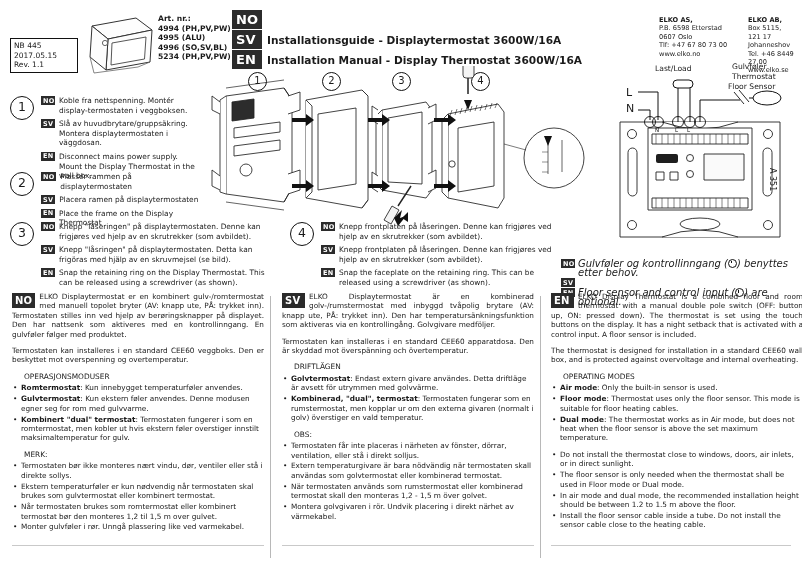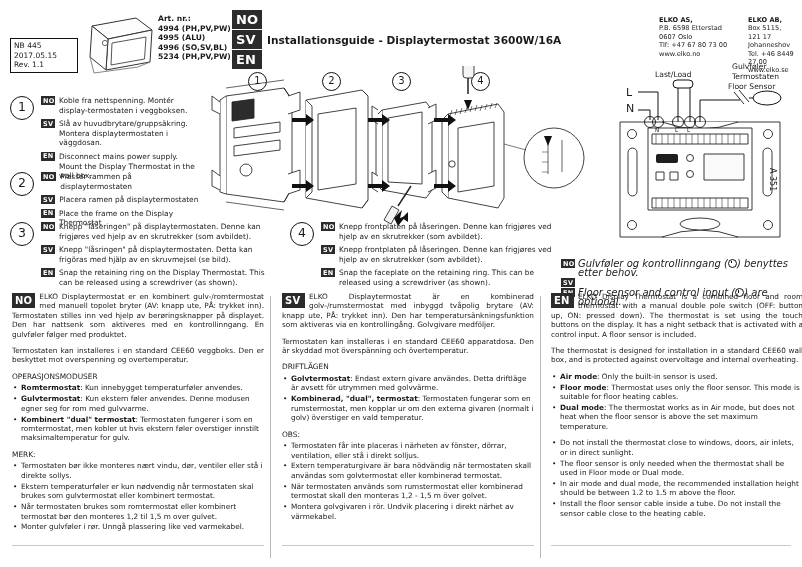--- a/index.html
+++ b/index.html
@@ -236,21 +236,21 @@
   .intro-para {
     margin: 0 0 7px 0;
     text-align: justify;
   }
   .intro-para.first { text-indent: 0; }
   .lang-inline {
     float: left;
     margin: 1px 4px 0 0;
   }
   .section-head {
-    margin: 0 0 2px 0;
+    margin: 0 0 2px 12px;
     font-size: 7.4px;
     line-height: 9.6px;
   }
   ul.bullets {
     margin: 0 0 7px 0;
     padding: 0 0 0 9px;
     list-style: none;
   }
   ul.bullets li {
     position: relative;
@@ -306,20 +306,21 @@
 <div id="title-block">
   <div class="title-row">
     <span class="lang-tag huge">NO</span>
   </div>
   <div class="title-row">
     <span class="lang-tag huge">SV</span>
     <span class="title-text">Installationsguide - Displaytermostat 3600W/16A</span>
   </div>
   <div class="title-row">
     <span class="lang-tag huge">EN</span>
+    <span class="title-text">Installation Manual - Display Thermostat 3600W/16A</span>
   </div>
 </div>
 
 <div class="company" id="company-no">
   <div class="cname">ELKO AS,</div>
   <div>P.B. 6598 Etterstad</div>
   <div>0607 Oslo</div>
   <div>Tlf: +47 67 80 73 00</div>
   <div>www.elko.no</div>
 </div>
@@ -468,23 +469,23 @@
       <span class="txt">Knepp frontplaten på låseringen. Denne kan frigjøres ved hjelp av en skrutrekker (som avbildet).</span>
     </div>
     <div class="step-line">
       <span class="lang-tag">EN</span>
       <span class="txt">Snap the faceplate on the retaining ring. This can be released using a screwdriver (as shown).</span>
     </div>
   </div>
 </div>
 
 <div id="wiring-diagram">
-  <div class="wire-label" style="left:55px; top:8px;">Last/Load</div>
+  <div class="wire-label" style="left:55px; top:2px;">Last/Load</div>
   <div class="wire-label" style="left:132px; top:0px;">Gulvføler</div>
-  <div class="wire-label" style="left:132px; top:10px;">Termostaten</div>
+  <div class="wire-label" style="left:132px; top:10px;">Thermostat</div>
   <div class="wire-label" style="left:128px; top:20px;">Floor Sensor</div>
   <div class="wire-label" style="left:26px; top:26px; font-size:11px;">L</div>
   <div class="wire-label" style="left:26px; top:42px; font-size:11px;">N</div>
 
   <svg width="200" height="190" viewBox="0 0 200 190" style="position:absolute;left:0;top:0;">
     <g fill="none" stroke="#111" stroke-width="1">
 
       <rect x="73" y="18" width="20" height="8" rx="4"></rect>
       <path d="M78 26 L78 62"></path>
       <path d="M90 26 L90 62"></path>
@@ -598,20 +599,21 @@
       <li>När termostaten används som rumstermostat eller kombinerad termostat skall den monteras 1,2 - 1,5 m över golvet.</li>
       <li>Montera golvgivaren i rör. Undvik placering i direkt närhet av värmekabel.</li>
     </ul>
   </div>
 
   <div class="col" id="col-en">
     <p class="intro-para first">
       <span class="lang-tag big lang-inline">EN</span><span>ELKO Display Thermostat is a combined floor and room thermostat with a manual double pole switch (OFF: button up, ON: pressed down). The thermostat is set using the touch buttons on the display. It has a night setback that is activated with a control input. A floor sensor is included.</span>
     </p>
     <p class="intro-para">The thermostat is designed for installation in a standard CEE60 wall box, and is protected against overvoltage and internal overheating.</p>
+    <p class="section-head">OPERATING MODES</p>
     <ul class="bullets">
       <li><span class="b">Air mode</span><span>: </span><span>Only the built-in sensor is used.</span></li>
       <li><span class="b">Floor mode</span><span>: </span><span>Thermostat uses only the floor sensor. This mode is suitable for floor heating cables.</span></li>
       <li><span class="b">Dual mode</span><span>: </span><span>The thermostat works as in Air mode, but does not heat when the floor sensor is above the set maximum temperature.</span></li>
     </ul>
     <ul class="bullets">
       <li>Do not install the thermostat close to windows, doors, air inlets, or in direct sunlight.</li>
       <li>The floor sensor is only needed when the thermostat shall be used in Floor mode or Dual mode.</li>
       <li>In air mode and dual mode, the recommended installation height should be between 1.2 to 1.5 m above the floor.</li>
       <li>Install the floor sensor cable inside a tube. Do not install the sensor cable close to the heating cable.</li>

